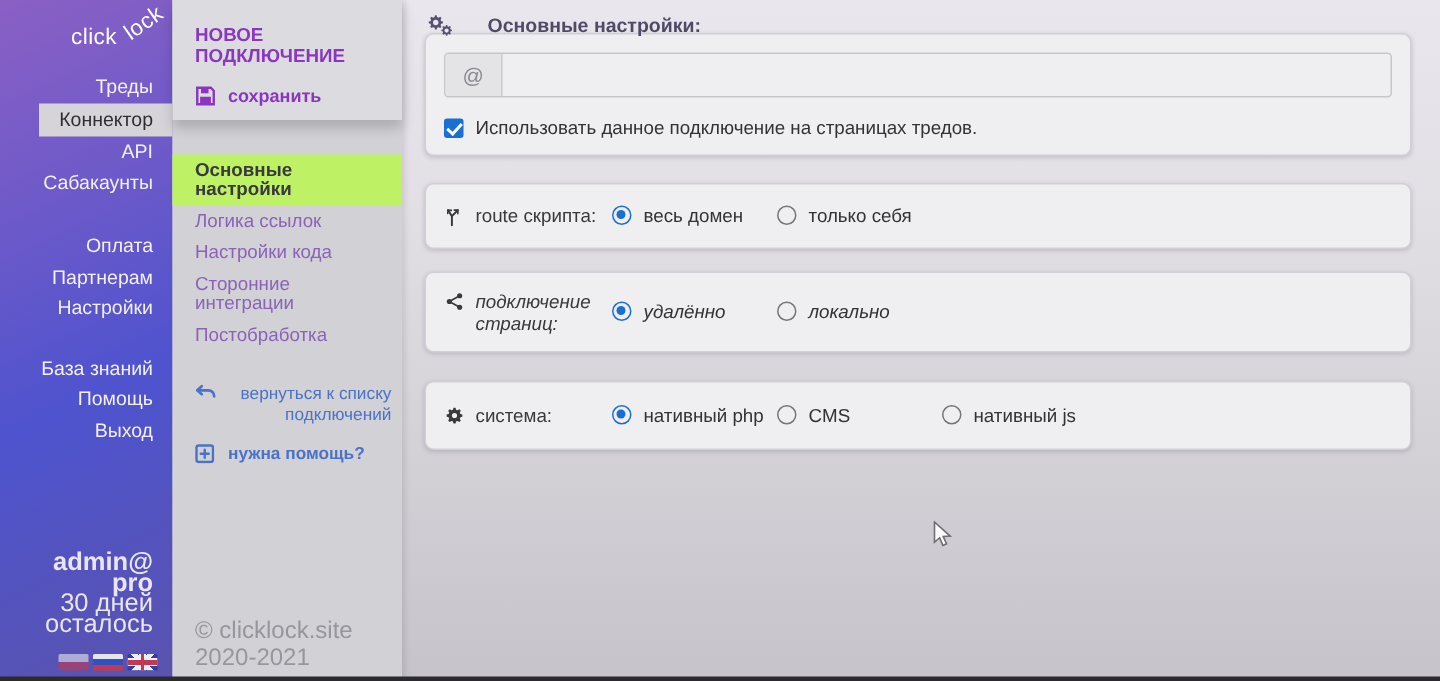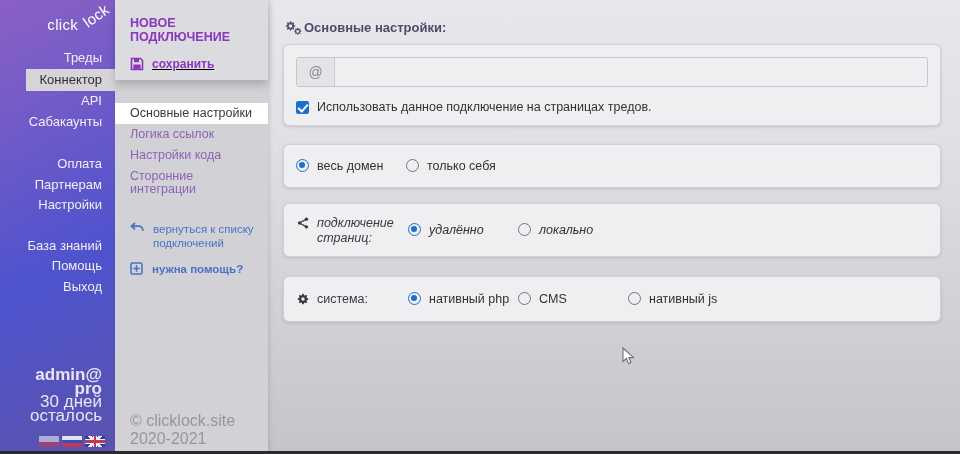--- a/index.html
+++ b/index.html
@@ -34,35 +34,35 @@
       linear-gradient(to bottom, transparent 27%, #fff 27%, #fff 73%, transparent 73%); }
   .flag-uk::after { content:""; position:absolute; inset:0; background:
       linear-gradient(to right, transparent 44%, #ce3648 44%, #ce3648 56%, transparent 56%),
       linear-gradient(to bottom, transparent 36%, #ce3648 36%, #ce3648 64%, transparent 64%); }
 
   
   .sb2 { width:153px; flex:0 0 153px; position:relative; background:#d2d1d5; z-index:2;
          box-shadow:2px 0 4px rgba(0,0,0,.10); }
   .sb2-top { height:80px; background:#dcdbdf; box-shadow:0 5px 8px rgba(0,0,0,.18); position:relative; }
   .sb2-title { padding:16px 8px 0 15px; font-size:12.5px; font-weight:bold; color:#8a36c0; }
-  .save-btn { display:flex; align-items:center; gap:8px; margin:13px 0 0 15px; cursor:pointer;text-decoration:underline; }
+  .save-btn { display:flex; align-items:center; gap:8px; margin:13px 0 0 15px; cursor:pointer; }
   .save-btn span { font-size:12px; font-weight:bold; color:#8a36c0; }
   .menu { margin-top:23px; }
   .menu-item { padding:4px 6px 4px 15px; font-size:12.5px; line-height:13px; color:#8a63b8; cursor:pointer; }
-  .menu-item.active { background:#ffffff; color:#39393e; }
+  .menu-item.active { background:#bef264; color:#39393e;font-weight:bold; }
   .panel-links { margin-top:22px; }
-  .plink { display:flex; gap:9px; margin:12px 0 10px 15px; align-items:flex-start; cursor:pointer; }
+  .plink { display:flex; gap:9px; margin:12px 0 10px 15px; align-items:flex-start; cursor:pointer;text-align:right; }
   .plink span { font-size:11.5px; line-height:14px; color:#4a72c8; max-width:108px; }
   .plink.help span { font-weight:bold; }
   .copyright { position:absolute; left:15px; bottom:6px; font-size:16px; color:#97969c; }
 
   
   .main { flex:1; position:relative; padding:0 19px 0 15px;
           background:linear-gradient(#e9e6ed 0%, #e2dfe5 30%, #d2d0d5 70%, #c6c4ca 100%); }
-  .main-header { display:flex; align-items:center; gap:2px; padding-top:11px; height:44px; }
+  .main-header { display:flex; align-items:center; gap:23px; padding-top:11px; height:22px; }
   .main-header span { font-size:13px; font-weight:bold; color:#4f4b66; }
   .card { background:#efeef0; border:1px solid #d2cfd6; border-radius:6px;
           box-shadow:0 1px 3px rgba(60,55,80,.18); }
   .card1 { padding:12px 12px 11px 12px; }
   .input-group { display:flex; height:30px; border:1px solid #c7c6cb; border-radius:3px; overflow:hidden; }
   .input-prefix { width:38px; background:#e4e3e6; border-right:1px solid #cccbd0; display:flex;
                   align-items:center; justify-content:center; color:#8a8a90; font-size:14px; }
   .input-group input { flex:1; border:none; outline:none; background:#dbe7f4; font-size:12.5px;
                        color:#2f2f33; padding:0 12px; font-family:"Liberation Sans",sans-serif;margin-top:44px; }
   .check-row { display:flex; align-items:center; gap:8px; margin-top:13px; }
@@ -136,20 +136,21 @@
           <rect x="3.4" y="7.5" width="7.2" height="4.4" fill="#8a36c0"></rect>
         </svg>
         <span>сохранить</span>
       </div>
     </div>
     <div class="menu">
       <div class="menu-item active">Основные настройки</div>
       <div class="menu-item">Логика ссылок</div>
       <div class="menu-item">Настройки кода</div>
       <div class="menu-item">Сторонние интеграции</div>
+      <div class="menu-item">Постобработка</div>
     </div>
     <div class="panel-links">
       <div class="plink">
         <svg width="14" height="12" viewBox="0 0 14 12">
           <path d="M4.5 1.5 L1.5 4.2 L4.5 6.8" fill="none" stroke="#4a72c8" stroke-width="1.8" stroke-linecap="round" stroke-linejoin="round"></path>
           <path d="M1.8 4.2 h7 a4 4 0 0 1 4 4" fill="none" stroke="#4a72c8" stroke-width="1.8" stroke-linecap="round"></path>
         </svg>
         <span>вернуться к списку подключений</span>
       </div>
       <div class="plink help">
@@ -181,20 +182,30 @@
         <div class="input-prefix">@</div>
         <input type="text" value="Test connection" style="">
       </div>
       <div class="check-row">
         <span class="checkbox"></span>
         <label>Использовать данное подключение на страницах тредов.</label>
       </div>
     </div>
 
     <div class="card row-card card2">
+      <div class="row-label">
+        <svg class="ricon" width="14" height="15" viewBox="0 0 14 15">
+          <g stroke="#39393d" stroke-width="1.5" fill="none" stroke-linecap="round">
+            <path d="M5 14 V7 M5 7 L2 2.5 M5 7 L9.5 2.5"></path>
+            <path d="M1.8 5 L2 2.4 L4.6 2.6" stroke-width="1.2"></path>
+            <path d="M9.6 5.2 L9.6 2.4 L6.8 2.4" stroke-width="1.2"></path>
+          </g>
+        </svg>
+        <span>route скрипта:</span>
+      </div>
       <div class="opt sel">
         <span class="radio"></span>
         <label>весь домен</label>
       </div>
       <div class="opt wide">
         <span class="radio"></span>
         <label>только себя</label>
       </div>
     </div>
 

